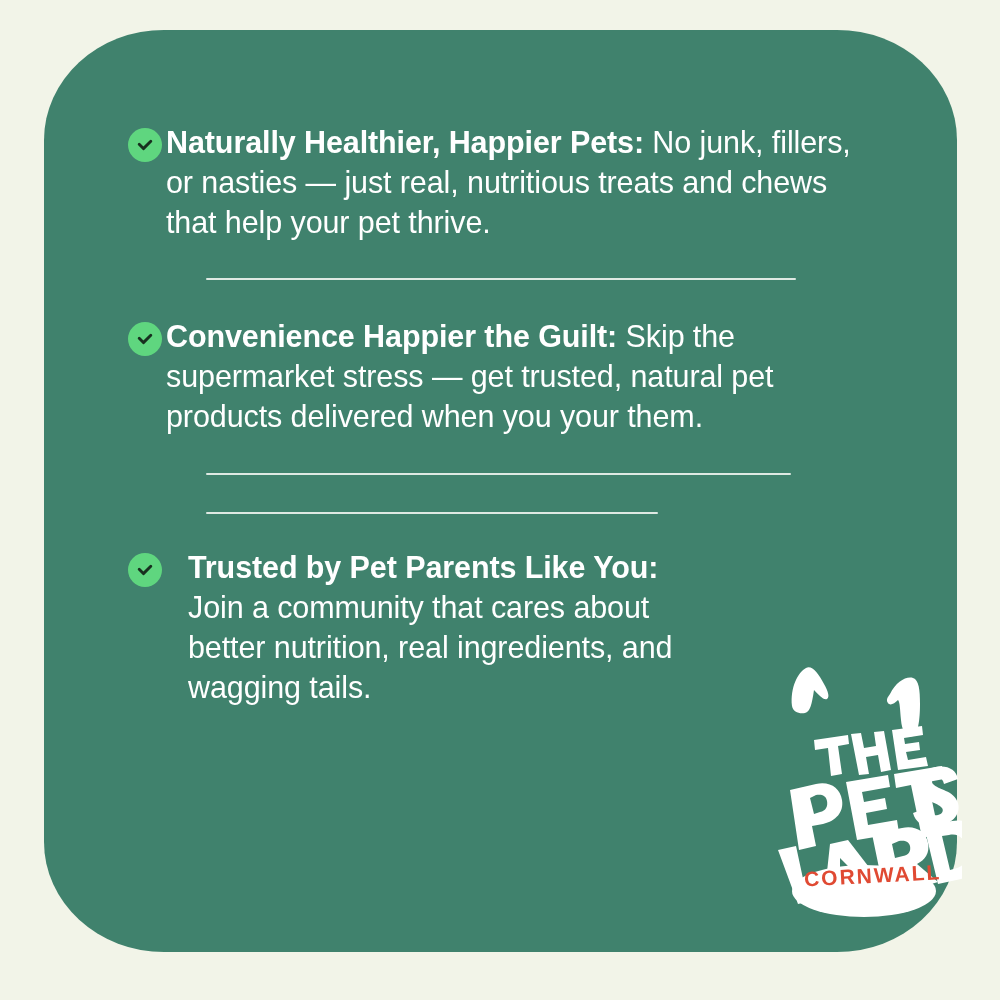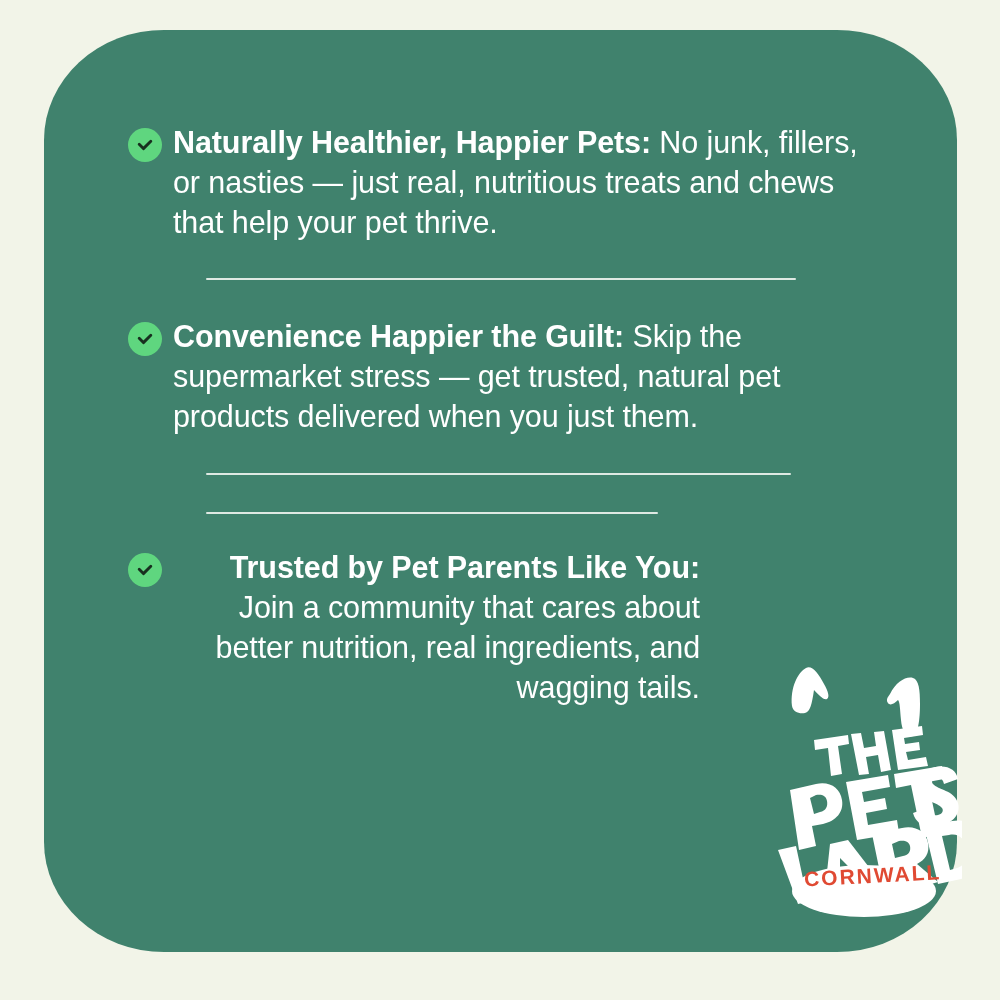--- a/index.html
+++ b/index.html
@@ -53,37 +53,37 @@
     border-radius: 50%;
     background: #5fd67f;
     display: flex;
     align-items: center;
     justify-content: center;
     margin-top: 6px;
   }
   .check svg { display: block; }
 
   .benefit-text {
-    margin-left: 11px;
+    margin-left: 4px;
     color: #ffffff;
     font-size: 30.5px;
     line-height: 40px;
     letter-spacing: -0.1px;
     font-weight: 400;
     max-width: 710px;
   }
   .benefit-text b {
     font-weight: 700;
   }
 
   
   .b1 .benefit-text { max-width: 700px; }
   .b2 .benefit-text { max-width: 718px; }
   .b3 .benefit-text { max-width: 712px; }
-  .b4 .benefit-text { max-width: 500px; margin-left: 38px; text-align: right; }
+  .b4 .benefit-text { max-width: 500px; margin-left: 26px; }
 
   
   .divider {
     height: 2px;
     background: #dfe9e3;
     border-radius: 2px;
     margin-left: 78px;
   }
   .d1 { width: 590px; margin-top: 36px; margin-bottom: 36px; }
   .d2 { width: 585px; margin-top: 37px; margin-bottom: 37px; }
@@ -122,21 +122,21 @@
 
       <div class="divider d1"></div>
 
       <div class="benefit b2">
         <span class="check">
           <svg width="20" height="20" viewBox="0 0 20 20" aria-hidden="true">
             <path d="M4.2 9.3 L8.4 13.6 L15.8 6.2" fill="none" stroke="#18301f" stroke-width="2.9" stroke-linecap="round" stroke-linejoin="round"></path>
           </svg>
         </span>
         <div class="benefit-text">
-          <b>Convenience Happier the Guilt:</b><span> Skip the supermarket stress — get trusted, natural pet products delivered when you just them.</span>
+          <b>Convenience Happier the Guilt:</b><span> Skip the supermarket stress — get trusted, natural pet products delivered when you your them.</span>
         </div>
       </div>
 
       <div class="divider d2"></div>
 
 
       <div class="divider d3"></div>
 
       <div class="benefit b4">
         <span class="check">

